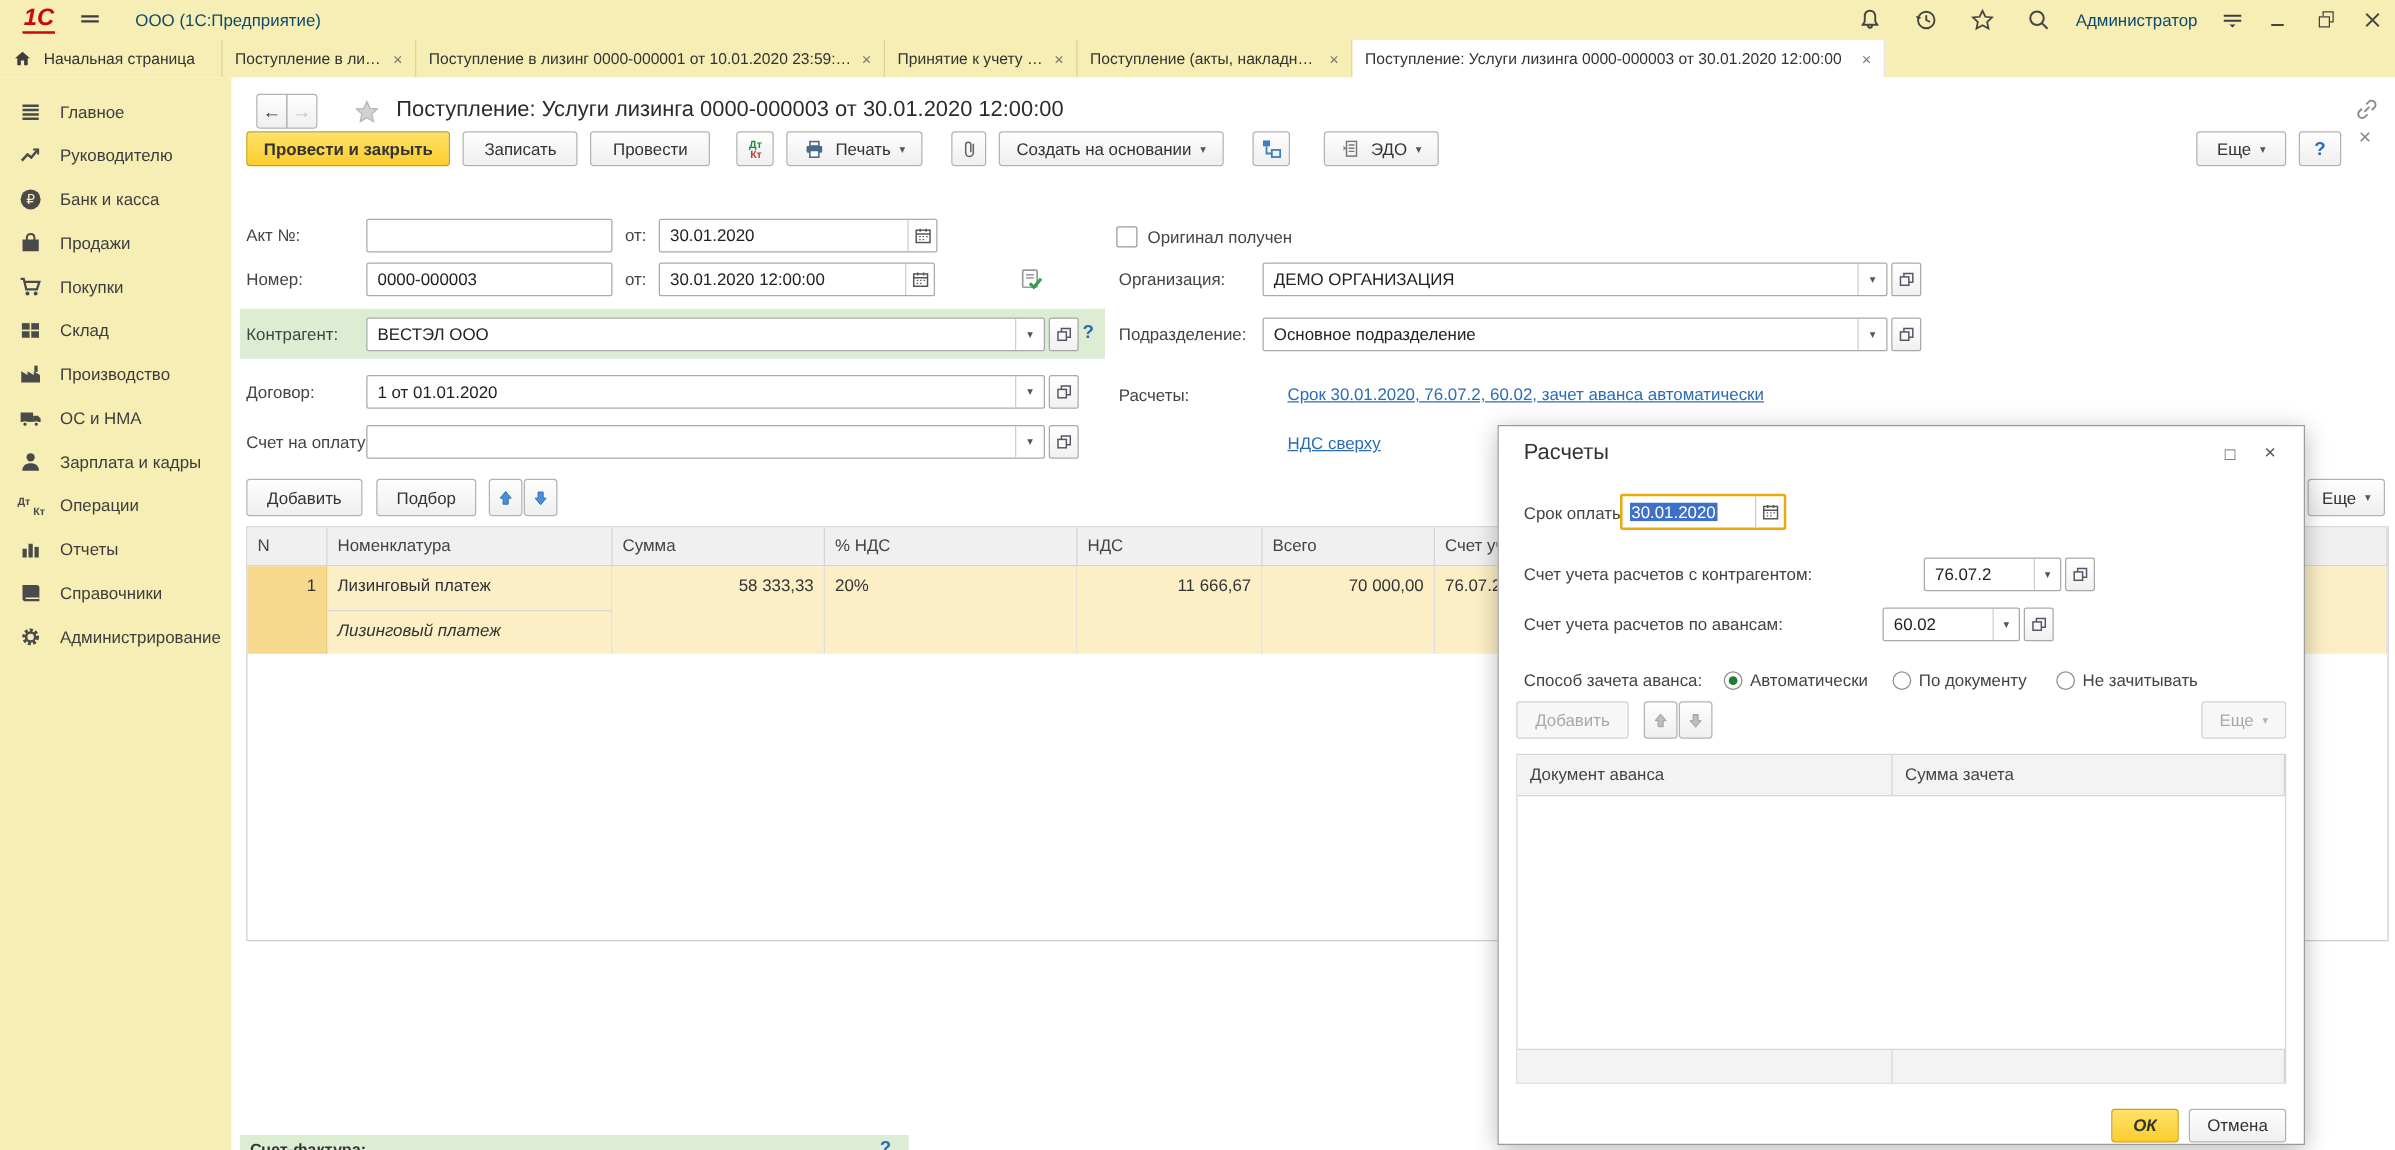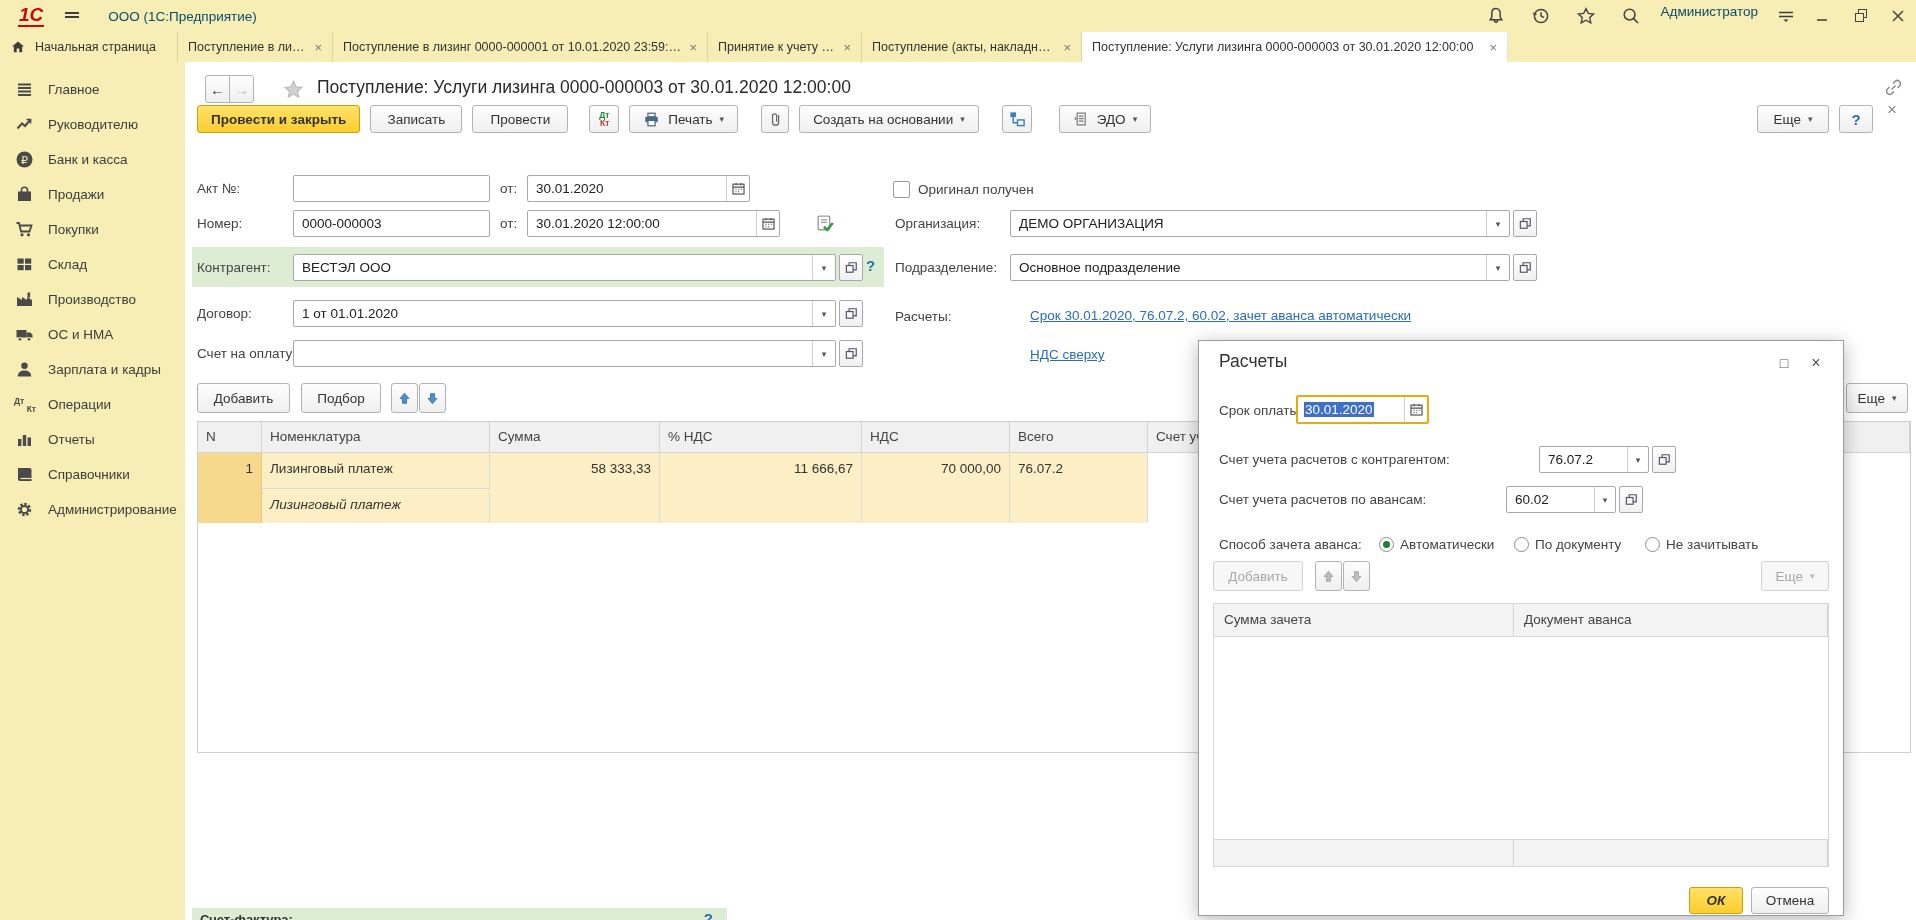--- a/index.html
+++ b/index.html
@@ -78,21 +78,21 @@
 <div class="app">
 
   <div class="titlebar">
     <span class="logo">1С</span>
     <span class="tb-ico" style="margin-left:16px;">
       <svg width="20" height="20" viewBox="0 0 20 20">
           <path d="M3 7 H17 M3 11 H17" stroke="#3d3d3d" stroke-width="1.8" fill="none"></path>
         </svg>
     </span>
     <span class="tb-title">ООО (1С:Предприятие)</span>
-    <div style="margin-left:auto;display:flex;align-items:flex-start;margin-right:6px;">
+    <div style="margin-left:auto;display:flex;align-items:center;margin-right:6px;">
       <span class="tb-ico">
         <svg width="20" height="20" viewBox="0 0 20 20" fill="none" stroke="#444" stroke-width="1.5">
           <path d="M10 2.6 C7.3 2.6 5.8 4.6 5.8 7.2 L5.8 11.2 L4.2 13.8 H15.8 L14.2 11.2 L14.2 7.2 C14.2 4.6 12.7 2.6 10 2.6 Z"></path>
           <path d="M8.3 13.8 C8.3 15.3 9 16.2 10 16.2 C11 16.2 11.7 15.3 11.7 13.8"></path>
         </svg>
       </span>
       <span class="tb-ico" style="margin-left:21px;">
         <svg width="20" height="20" viewBox="0 0 20 20" fill="none" stroke="#444" stroke-width="1.5">
           <circle cx="10" cy="10" r="6.6"></circle>
             <path d="M10 6.2 V10 L13 11.6"></path>
@@ -385,21 +385,21 @@
           <path d="M5.5 10.5 H7 M9 10.5 H10.5 M12.5 10.5 H14 M5.5 13.5 H7 M9 13.5 H10.5" stroke-width="1.3"></path>
         </svg>
     </span>
   </div>
 
   <span class="lbl" style="left:197px;top:210px;">Номер:</span>
   <div class="inp" style="left:293px;top:210px;width:197px;">
       <span class="val">0000-000003</span>
     </div>
   <span class="lbl" style="left:500px;top:210px;">от:</span>
-  <div class="inp" style="left:527px;top:210px;width:253px;">
+  <div class="inp" style="left:527px;top:210px;width:221px;">
     <span class="val">30.01.2020 12:00:00</span>
     <span class="seg">
       <svg width="15" height="15" viewBox="0 0 19 19" fill="none" stroke="#555" stroke-width="1.5">
           <rect x="2.5" y="4" width="14" height="12.5"></rect>
           <path d="M2.5 7.8 H16.5 M6.5 2.5 V5.5 M12.5 2.5 V5.5"></path>
           <path d="M5.5 10.5 H7 M9 10.5 H10.5 M12.5 10.5 H14 M5.5 13.5 H7 M9 13.5 H10.5" stroke-width="1.3"></path>
         </svg>
     </span>
   </div>
   <span class="abs" style="left:815px;top:213px;">
@@ -514,20 +514,21 @@
       <div>% НДС</div>
       <div>НДС</div>
       <div>Всего</div>
       <div>Счет учета</div>
     </div>
     <div class="it-row">
       <div class="c-n">1</div>
       <div class="c-name">Лизинговый платеж</div>
       <div class="c-content">Лизинговый платеж</div>
       <div class="span2 num">58 333,33</div>
+      <div class="span2">20%</div>
       <div class="span2 num">11 666,67</div>
       <div class="span2 num">70 000,00</div>
       <div class="span2">76.07.2</div>
     </div>
   </div>
 
   <div class="sf-strip">
     <span class="sf-text">Счет-фактура:</span>
     <span class="help">?</span>
   </div>
@@ -596,22 +597,22 @@
           <path d="M8.5 14.5 L3.5 8.5 H6.2 V3 H10.8 V8.5 H13.5 Z" fill="#bdbdbd" stroke="#9e9e9e" stroke-width="0.9"></path>
         </svg>
     </span>
     <span class="btn btn-dis abs" style="left:562px;top:220px;height:30px;width:68px;justify-content:center;padding:0 8px;">
       <span>Еще</span>
       <span class="caret">▾</span>
     </span>
 
     <div class="dlg-table">
       <div class="dlg-thead">
+        <div>Документ аванса</div>
         <div>Сумма зачета</div>
-        <div>Документ аванса</div>
       </div>
       <div class="dlg-tbody"></div>
       <div class="dlg-tfoot">
           <div></div>
           <div></div>
         </div>
     </div>
 
     <span class="btn btn-yellow abs" style="left:490px;top:546px;height:27px;width:54px;justify-content:center;font-style:italic;">ОК</span>
     <span class="btn abs" style="left:552px;top:546px;height:27px;width:78px;justify-content:center;">Отмена</span>

